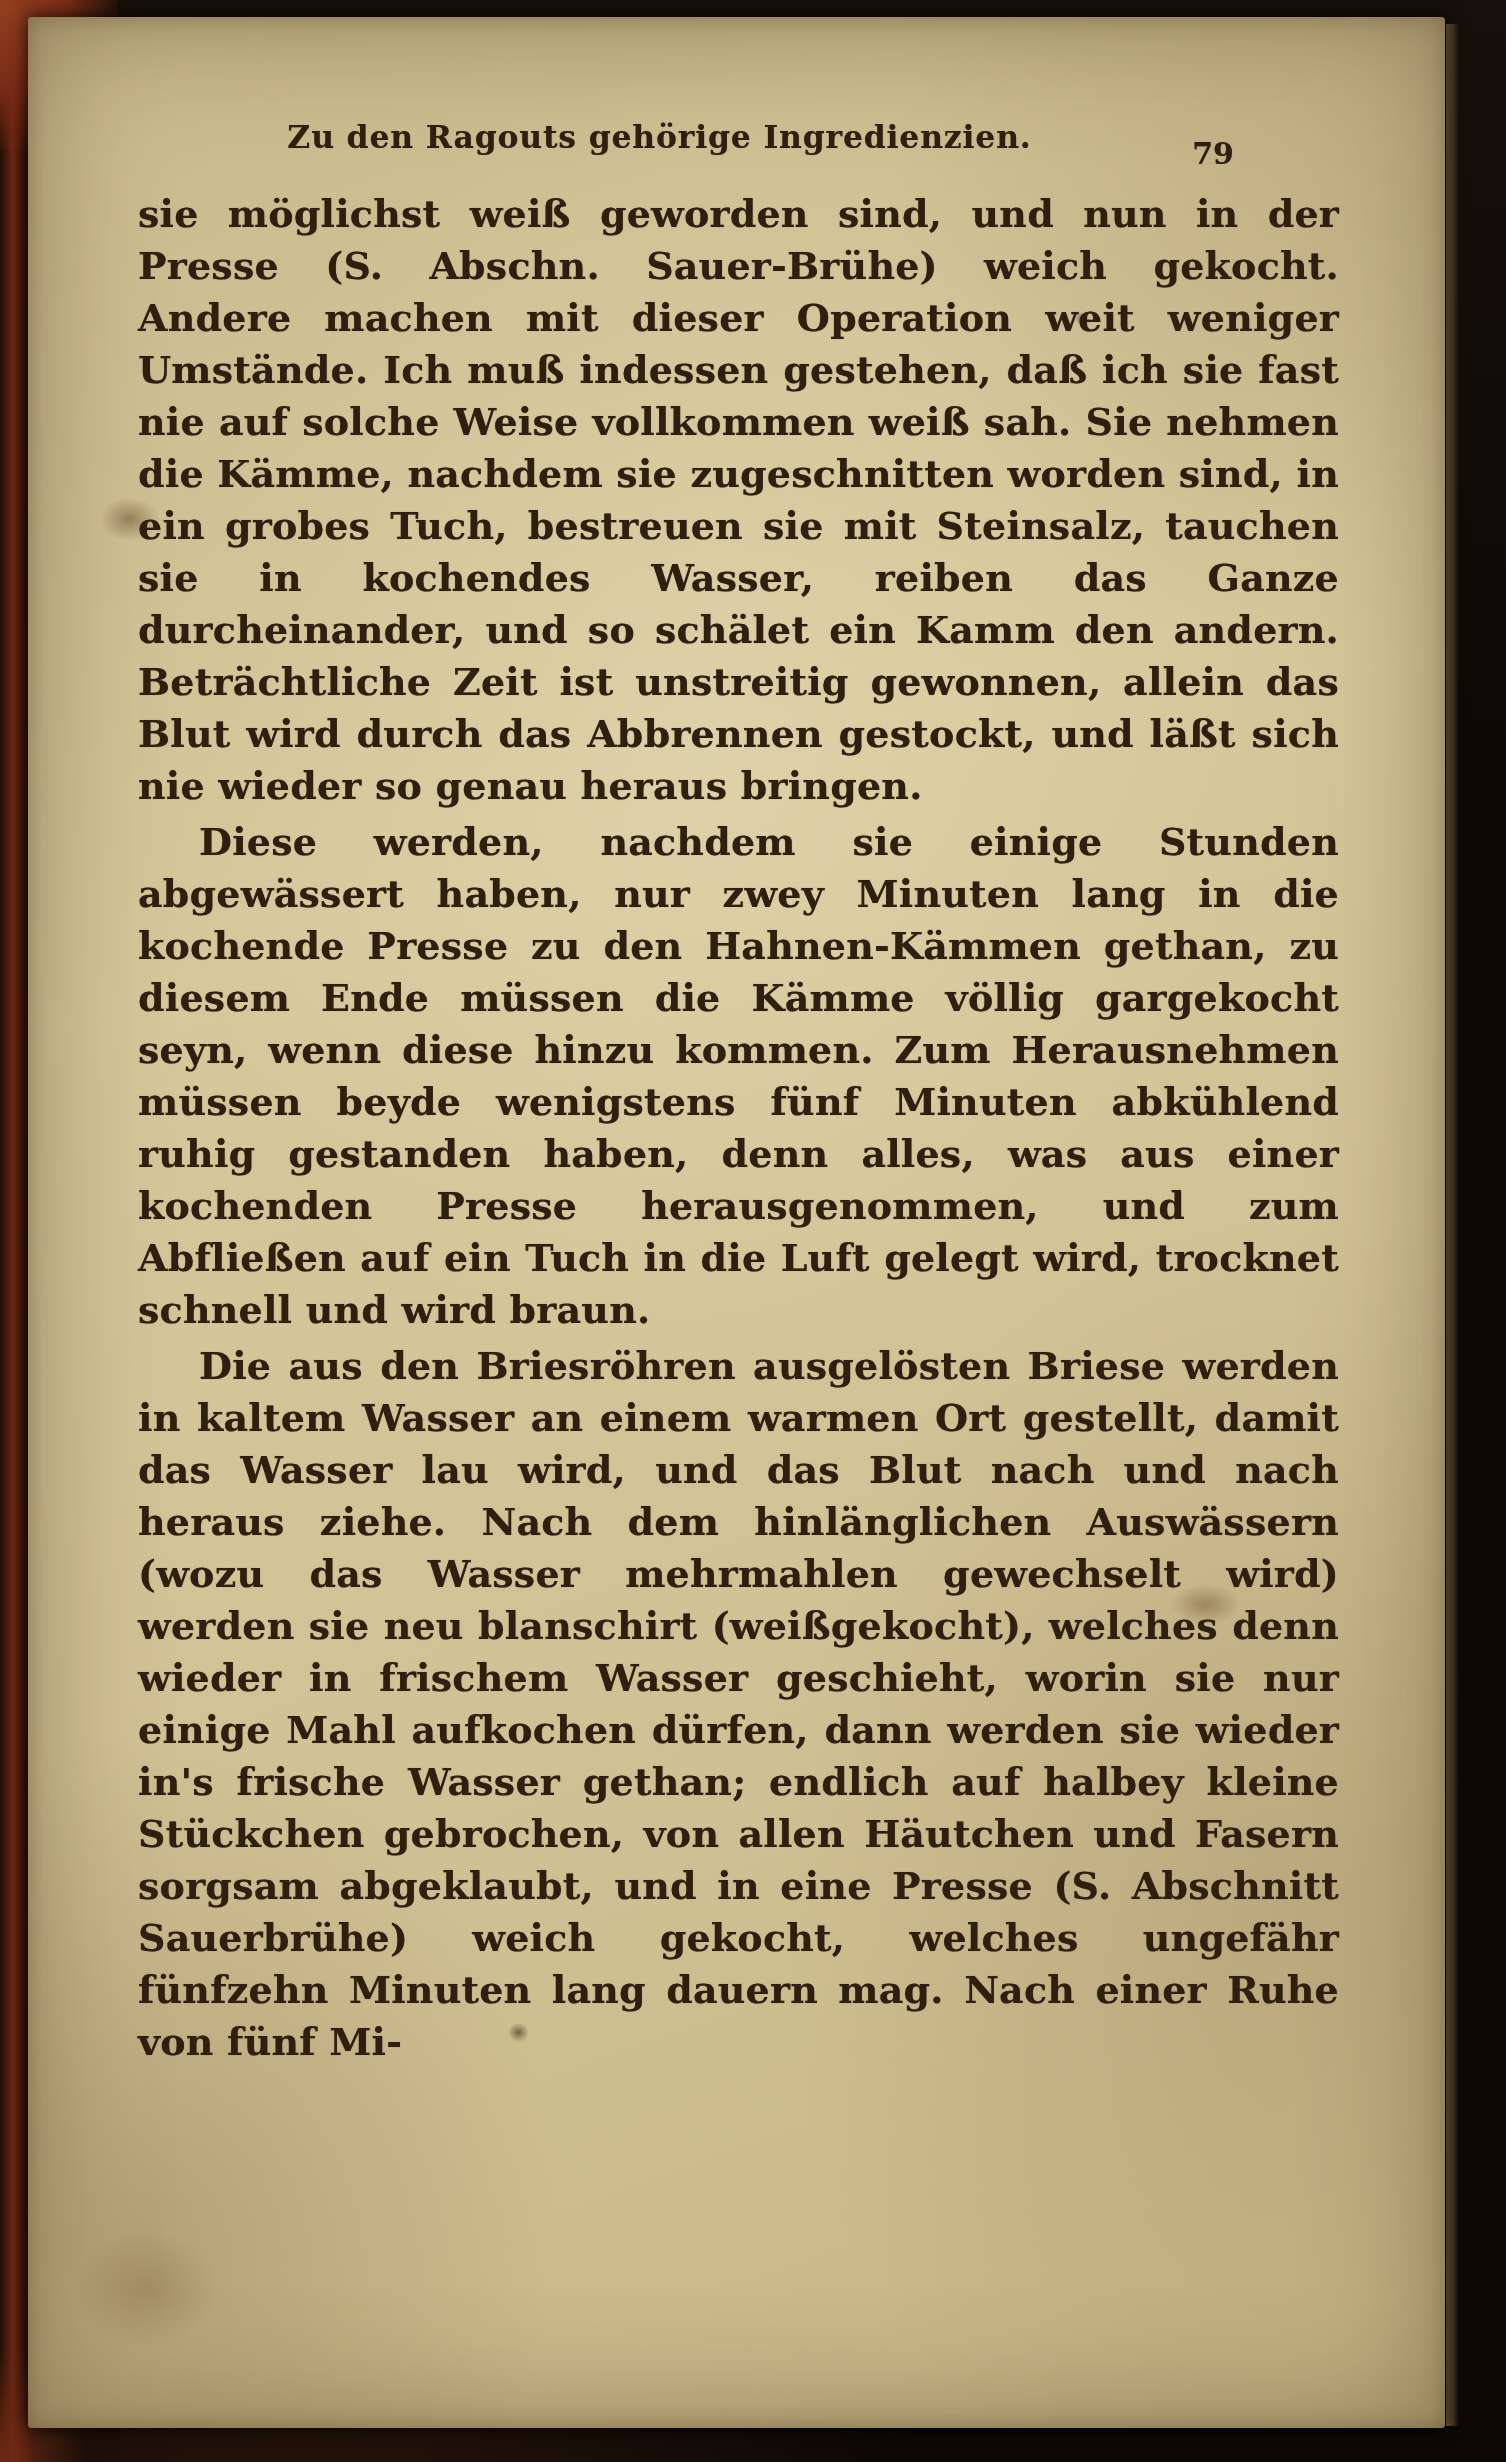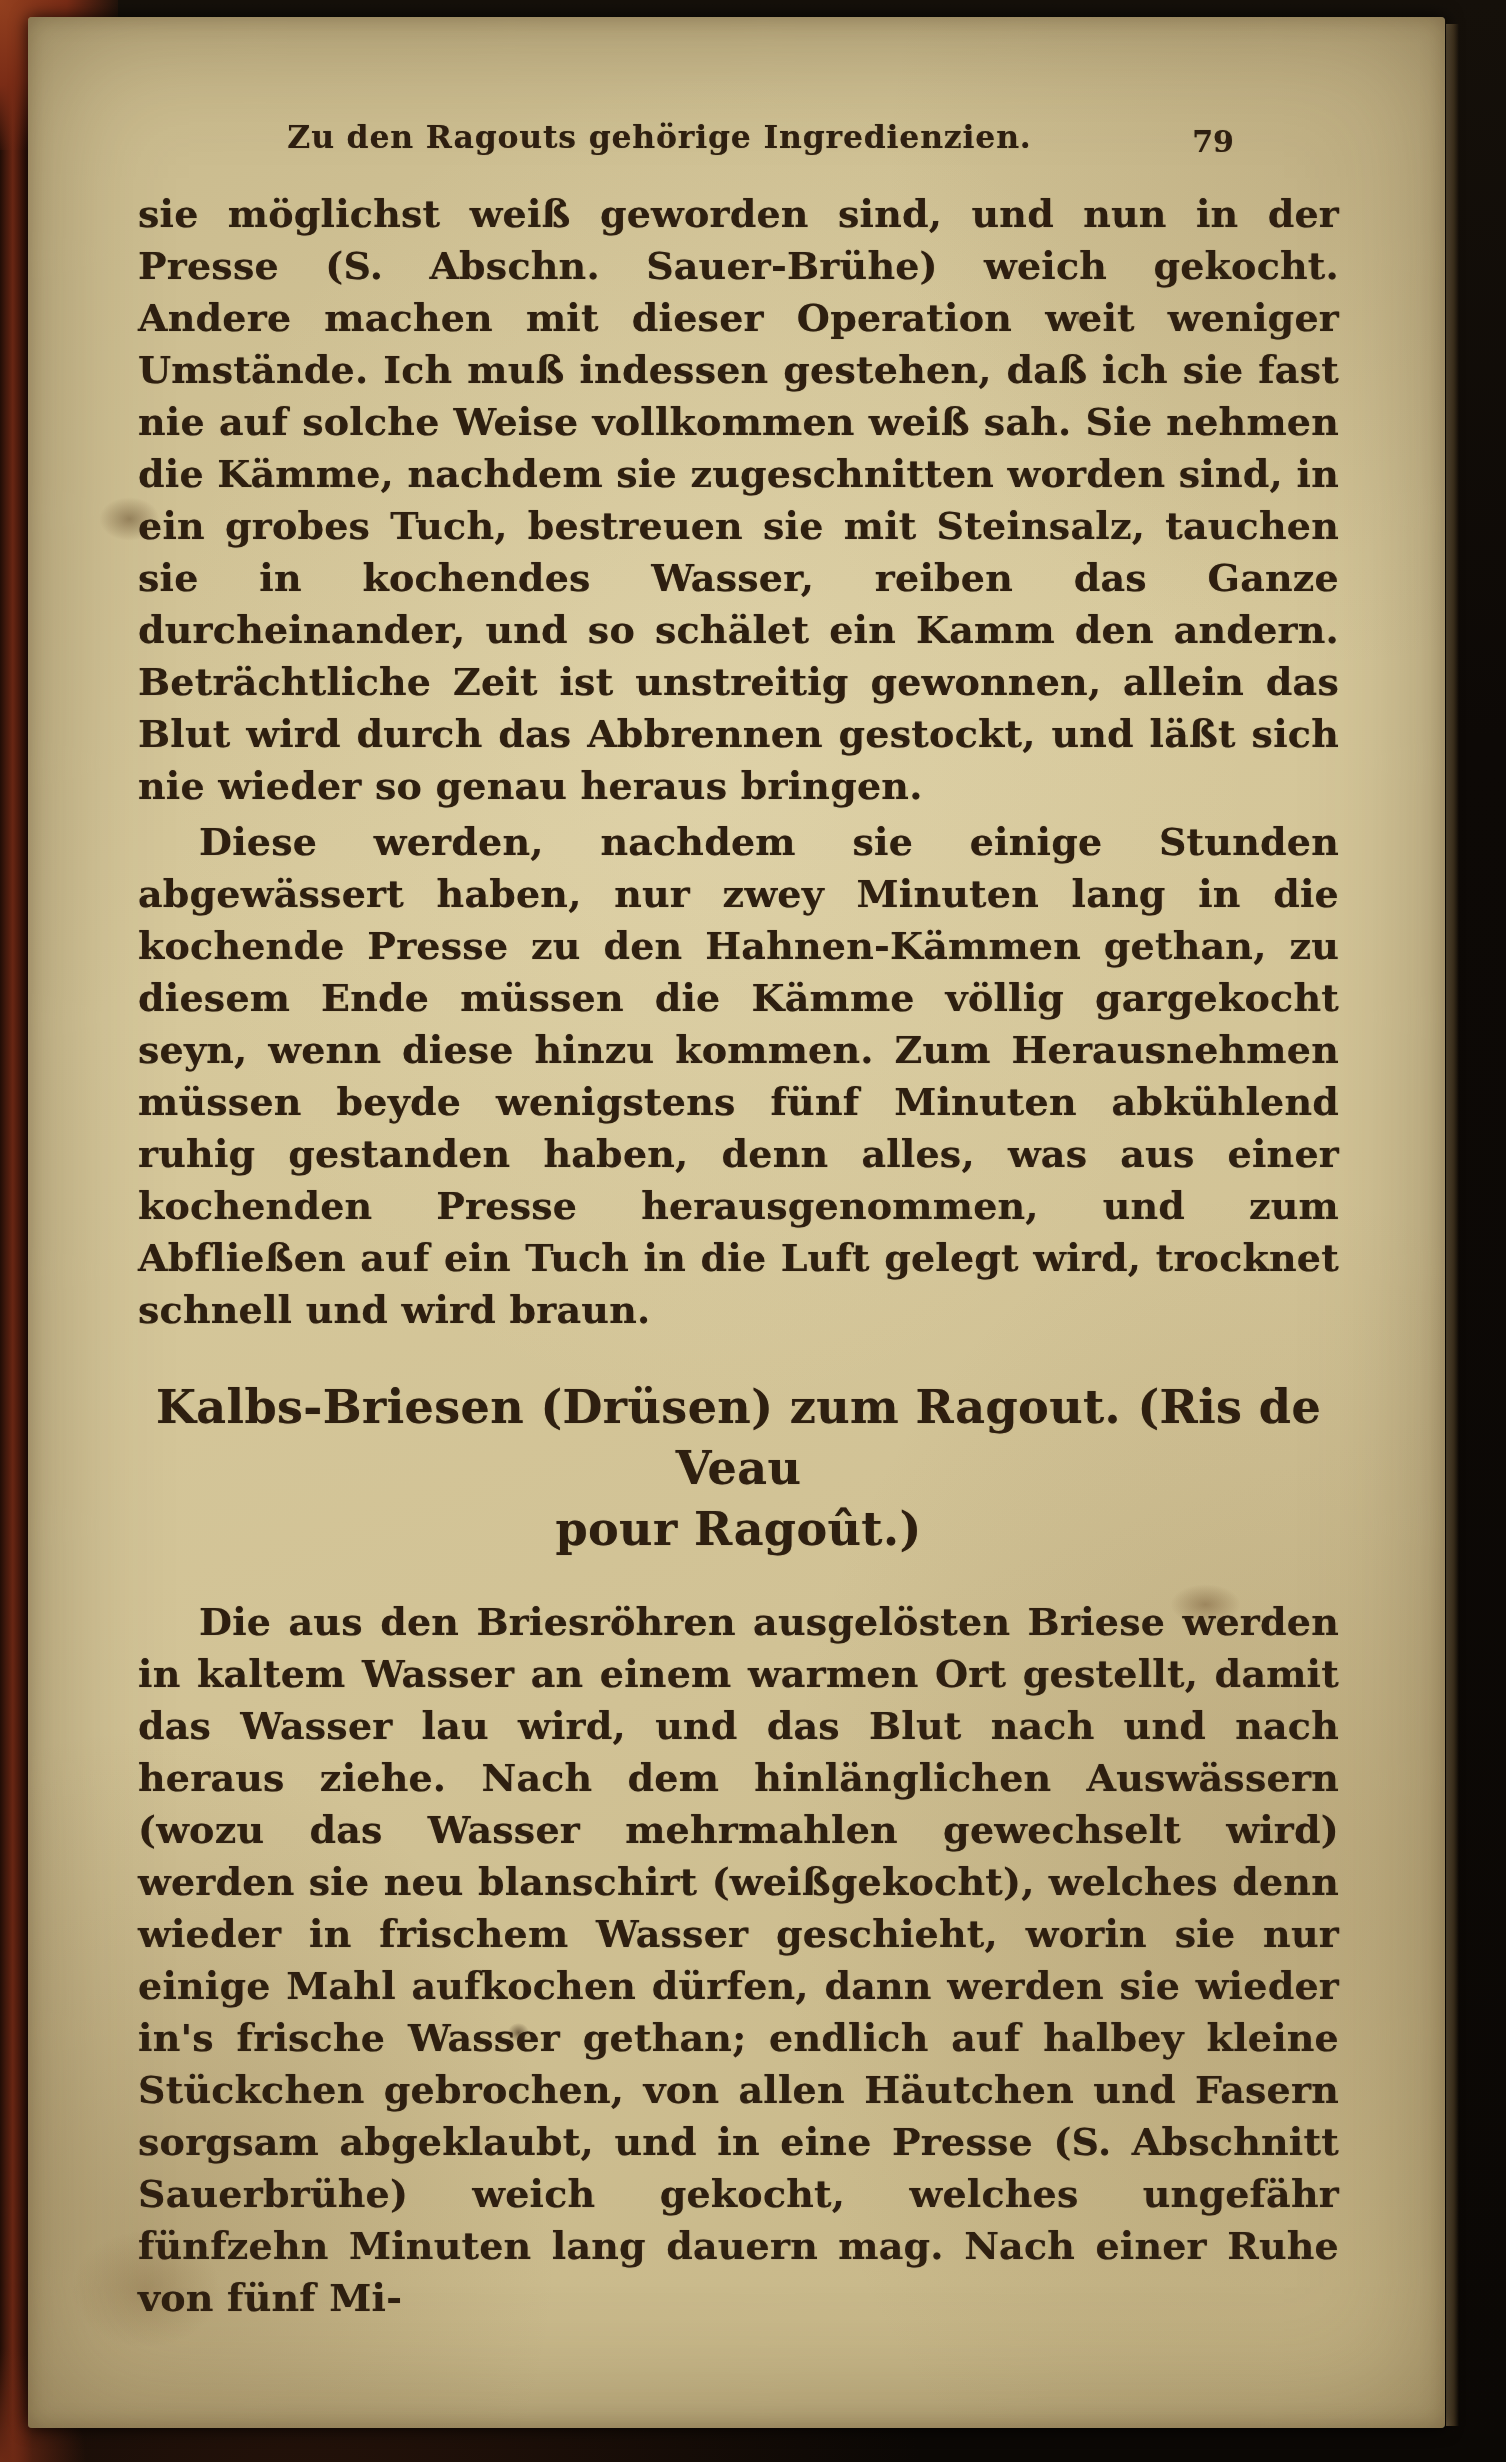--- a/index.html
+++ b/index.html
@@ -95,21 +95,21 @@
     transform: translateX(-50%) translateX(-79px);
     font-size: 31.5px;
     font-weight: bold;
     letter-spacing: 0.8px;
     white-space: nowrap;
     text-shadow: 0 0 0.8px rgba(46,31,16,0.5);
   }
   .page-number {
     position: absolute;
     right: 109px;
-    top: 6px;
+    top: 18px;
     font-size: 30px;
     font-weight: bold;
     text-shadow: 0 0 0.8px rgba(46,31,16,0.5);
   }
 
   .text-block {
     position: absolute;
     top: 167px; left: 106px;
     width: 1209px;
     color: #2e1f10;
@@ -157,22 +157,20 @@
       <span class="page-number">79</span>
     </header>
 
     <main class="text-block">
 
       <p class="para no-indent">sie möglichst weiß geworden sind, und nun in der Presse (S. Abschn. Sauer-Brühe) weich gekocht. Andere machen mit dieser Operation weit weniger Umstände. Ich muß indessen gestehen, daß ich sie fast nie auf solche Weise vollkommen weiß sah. Sie nehmen die Kämme, nachdem sie zugeschnitten worden sind, in ein grobes Tuch, bestreuen sie mit Steinsalz, tauchen sie in kochendes Wasser, reiben das Ganze durcheinander, und so schälet ein Kamm den andern. Beträchtliche Zeit ist unstreitig gewonnen, allein das Blut wird durch das Abbrennen gestockt, und läßt sich nie wieder so genau heraus bringen.</p>
 
 
       <p class="para">Diese werden, nachdem sie einige Stunden abgewässert haben, nur zwey Minuten lang in die kochende Presse zu den Hahnen-Kämmen gethan, zu diesem Ende müssen die Kämme völlig gargekocht seyn, wenn diese hinzu kommen. Zum Herausnehmen müssen beyde wenigstens fünf Minuten abkühlend ruhig gestanden haben, denn alles, was aus einer kochenden Presse herausgenommen, und zum Abfließen auf ein Tuch in die Luft gelegt wird, trocknet schnell und wird braun.</p>
 
-      <h2 class="heading">Kalbs-Briesen (Drüsen) zum Ragout. (Ris de Veau
-pour Ragoût.)</h2>
 
       <p class="para">Die aus den Briesröhren ausgelösten Briese werden in kaltem Wasser an einem warmen Ort gestellt, damit das Wasser lau wird, und das Blut nach und nach heraus ziehe. Nach dem hinlänglichen Auswässern (wozu das Wasser mehrmahlen gewechselt wird) werden sie neu blanschirt (weißgekocht), welches denn wieder in frischem Wasser geschieht, worin sie nur einige Mahl aufkochen dürfen, dann werden sie wieder in's frische Wasser gethan; endlich auf halbey kleine Stückchen gebrochen, von allen Häutchen und Fasern sorgsam abgeklaubt, und in eine Presse (S. Abschnitt Sauerbrühe) weich gekocht, welches ungefähr fünfzehn Minuten lang dauern mag. Nach einer Ruhe von fünf Mi-</p>
 
     </main>
 
   </div>
 </div>
 
 
 </body></html>

